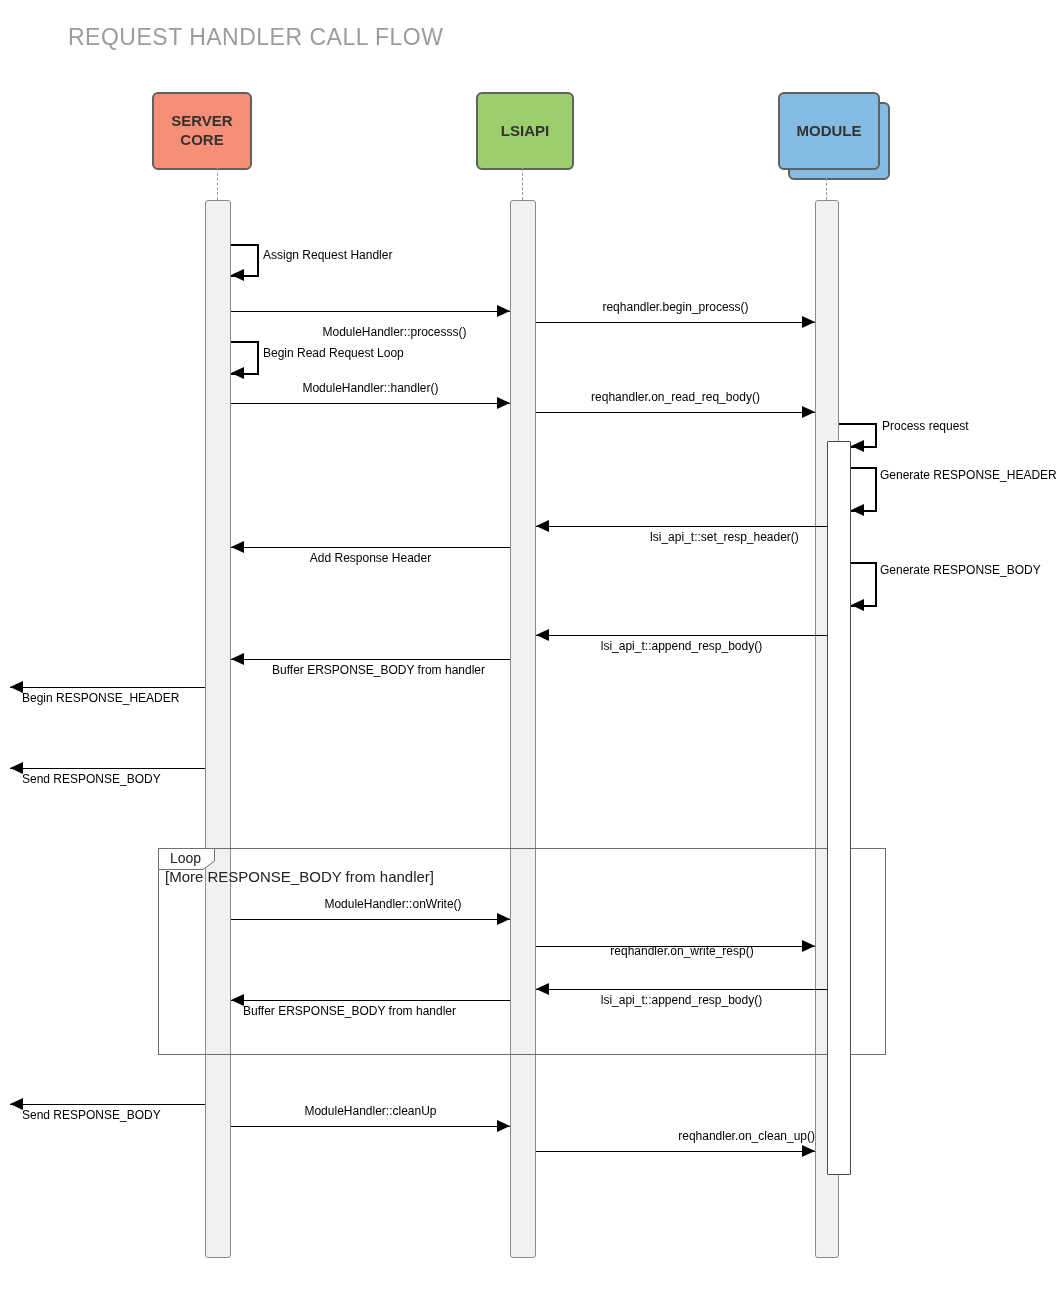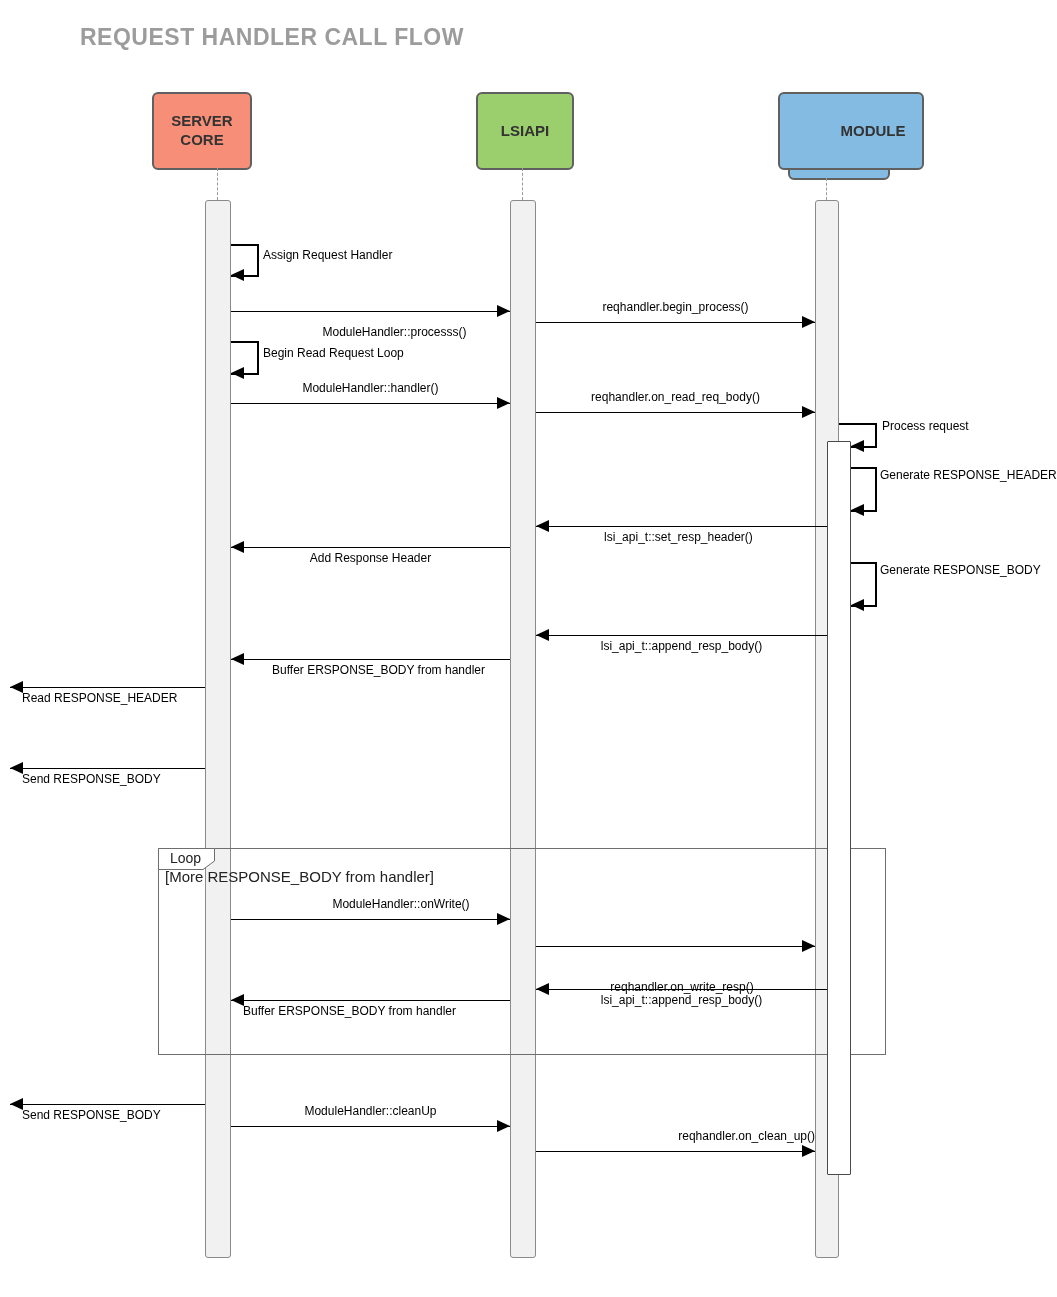--- a/index.html
+++ b/index.html
@@ -1,18 +1,18 @@
 <!DOCTYPE html>
 <html><head>
 <meta charset="utf-8">
 <style>
   html,body{margin:0;padding:0;background:#fff;}
   .canvas{position:relative;width:1057px;height:1297px;background:#ffffff;overflow:hidden;
           font-family:"Liberation Sans",sans-serif;}
-  .title{position:absolute;left:68px;top:24px;font-size:23px;font-weight:bold;color:#9c9c9c;letter-spacing:.5px;margin-left:12px;}
+  .title{position:absolute;left:68px;top:24px;font-size:23px;font-weight:normal;color:#9c9c9c;letter-spacing:.5px;}
   .actor{position:absolute;display:flex;align-items:center;justify-content:center;text-align:center;
          font-size:15px;font-weight:bold;color:#333;border:2px solid #606060;border-radius:6px;line-height:1.25;}
   .dash{position:absolute;width:0;border-left:1px dashed #9a9a9a;}
   .act{position:absolute;background:#f1f1f1;border:1px solid #8a8a8a;border-radius:3px;box-sizing:border-box;}
   .act-nested{position:absolute;background:#ffffff;border:1.5px solid #4a4a4a;border-radius:1px;box-sizing:border-box;}
   .line{position:absolute;height:0;border-top:1.5px solid #000;}
   .thin{border-top-width:1.2px;}
   .arrL{position:absolute;width:0;height:0;border-top:6px solid transparent;border-bottom:6px solid transparent;border-right:13px solid #000;}
   .arrR{position:absolute;width:0;height:0;border-top:6px solid transparent;border-bottom:6px solid transparent;border-left:13px solid #000;}
   .selfbox{position:absolute;border:2px solid #000;border-left:none;box-sizing:border-box;}
@@ -33,21 +33,21 @@
 
   <div class="actor" style="left:152px;top:92px;width:96px;height:74px;background:#f78e77;">
     <span style="width:80px;">SERVER CORE</span>
   </div>
 
   <div class="actor" style="left:476px;top:92px;width:94px;height:74px;background:#9bce6d;">
     <span>LSIAPI</span>
   </div>
 
   <div class="actor" style="left:788px;top:102px;width:98px;height:74px;background:#84bbe2;"></div>
-  <div class="actor" style="left:778px;top:92px;width:98px;height:74px;background:#84bbe2;padding-left:44px;">
+  <div class="actor" style="left:778px;top:92px;width:98px;height:74px;background:#84bbe2;">
     <span>MODULE</span>
   </div>
 
   <div class="dash" style="left:217px;top:168px;height:32px;"></div>
   <div class="dash" style="left:522px;top:168px;height:32px;"></div>
   <div class="dash" style="left:826px;top:178px;height:22px;"></div>
 
   <div class="act" style="left:205px;top:200px;width:26px;height:1058px;"></div>
   <div class="act" style="left:510px;top:200px;width:26px;height:1058px;"></div>
   <div class="act" style="left:815px;top:200px;width:24px;height:1058px;"></div>
@@ -89,53 +89,53 @@
   <div class="selfbox" style="left:851px;top:423px;width:26px;height:25px;"></div>
   <div class="arrL" style="left:851px;top:440px;"></div>
   <div class="msg" style="left:882px;top:419px;">Process request</div>
 
   <div class="selfbox" style="left:851px;top:467px;width:26px;height:45px;"></div>
   <div class="arrL" style="left:851px;top:504px;"></div>
   <div class="msg" style="left:880px;top:468px;width:180px;">Generate RESPONSE_HEADER</div>
 
   <div class="line thin" style="left:536px;top:526px;width:291px;"></div>
   <div class="arrL" style="left:536px;top:520px;"></div>
-  <div class="msg ctr" style="left:517px;top:530px;width:291px;padding-left:16px;">lsi_api_t::set_resp_header()</div>
+  <div class="msg ctr" style="left:563px;top:530px;width:291px;padding-left:16px;">lsi_api_t::set_resp_header()</div>
 
   <div class="line thin" style="left:231px;top:547px;width:279px;"></div>
   <div class="arrL" style="left:231px;top:541px;"></div>
   <div class="msg ctr" style="left:231px;top:551px;width:279px;">Add Response Header</div>
 
   <div class="selfbox" style="left:851px;top:562px;width:26px;height:45px;"></div>
   <div class="arrL" style="left:851px;top:599px;"></div>
   <div class="msg" style="left:880px;top:563px;width:180px;">Generate RESPONSE_BODY</div>
 
   <div class="line thin" style="left:536px;top:635px;width:291px;"></div>
   <div class="arrL" style="left:536px;top:629px;"></div>
   <div class="msg ctr" style="left:536px;top:639px;width:291px;">lsi_api_t::append_resp_body()</div>
 
   <div class="line thin" style="left:231px;top:659px;width:279px;"></div>
   <div class="arrL" style="left:231px;top:653px;"></div>
   <div class="msg" style="left:272px;top:663px;width:215px;">Buffer ERSPONSE_BODY from handler</div>
 
   <div class="line" style="left:10px;top:687px;width:195px;"></div>
   <div class="arrL" style="left:10px;top:681px;"></div>
-  <div class="msg" style="left:22px;top:691px;">Read RESPONSE_HEADER</div>
+  <div class="msg" style="left:22px;top:691px;">Begin RESPONSE_HEADER</div>
 
   <div class="line" style="left:10px;top:768px;width:195px;"></div>
   <div class="arrL" style="left:10px;top:762px;"></div>
   <div class="msg" style="left:22px;top:772px;">Send RESPONSE_BODY</div>
 
   <div class="line" style="left:231px;top:919px;width:279px;"></div>
   <div class="arrR" style="left:497px;top:913px;"></div>
-  <div class="msg ctr" style="left:231px;top:897px;width:324px;padding-left:8px;">ModuleHandler::onWrite()</div>
+  <div class="msg ctr" style="left:231px;top:897px;width:324px;">ModuleHandler::onWrite()</div>
 
   <div class="line" style="left:536px;top:946px;width:279px;"></div>
   <div class="arrR" style="left:802px;top:940px;"></div>
-  <div class="msg ctr" style="left:536px;top:980px;width:292px;">reqhandler.on_write_resp()</div>
+  <div class="msg ctr" style="left:536px;top:944px;width:292px;">reqhandler.on_write_resp()</div>
 
   <div class="line thin" style="left:536px;top:989px;width:291px;"></div>
   <div class="arrL" style="left:536px;top:983px;"></div>
   <div class="msg ctr" style="left:536px;top:993px;width:291px;">lsi_api_t::append_resp_body()</div>
 
   <div class="line thin" style="left:231px;top:1000px;width:279px;"></div>
   <div class="arrL" style="left:231px;top:994px;"></div>
   <div class="msg" style="left:243px;top:1004px;width:300px;white-space:nowrap;">Buffer ERSPONSE_BODY from handler</div>
 
   <div class="line" style="left:10px;top:1104px;width:195px;"></div>

